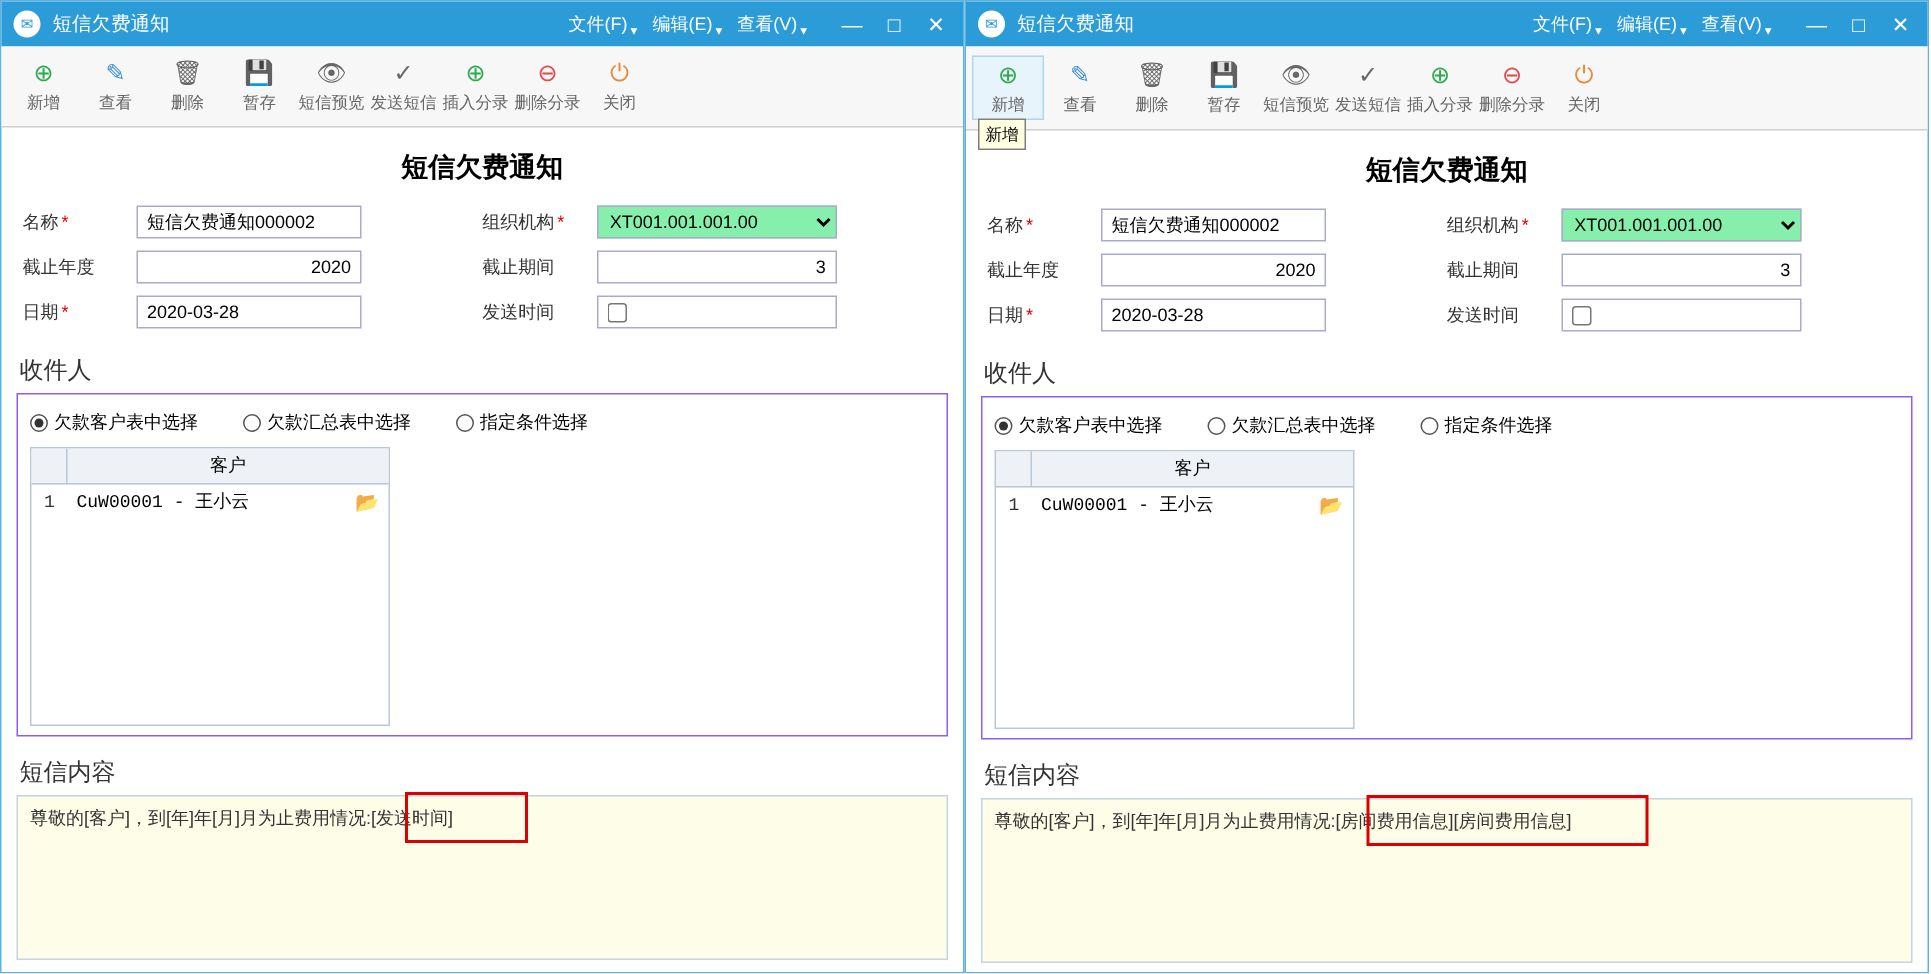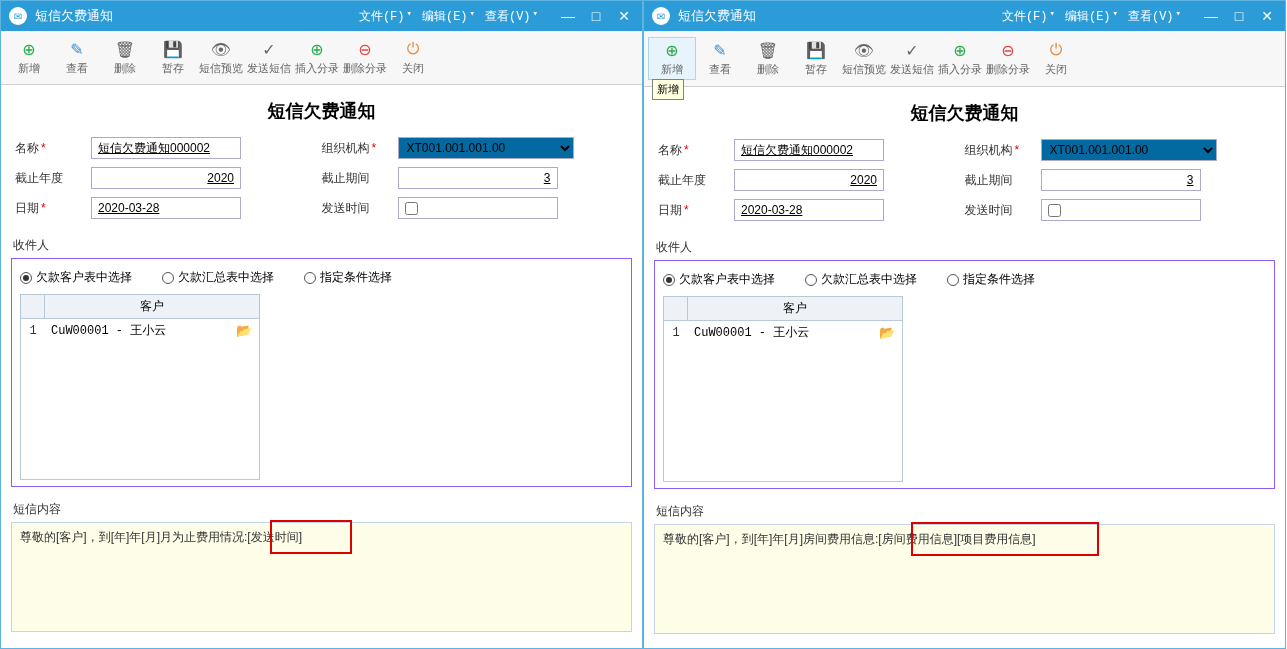--- a/index.html
+++ b/index.html
@@ -3,49 +3,49 @@
 <meta charset="utf-8">
 <style>
 * { box-sizing: border-box; margin: 0; padding: 0; }
 body { font-family: "Microsoft YaHei", Arial, sans-serif; font-size: 12px; background: #fff; display: flex; }
 .window { width: 643px; border: 1px solid #5eb4e0; display: flex; flex-direction: column; height: 649px; }
 .titlebar { background: #2b9cd8; color: #fff; height: 30px; display: flex; align-items: center; padding: 0 8px; position: relative; }
 .titlebar .app-icon { width: 18px; height: 18px; background: #fff; border-radius: 50%; margin-right: 8px; display: flex; align-items: center; justify-content: center; color: #2b9cd8; font-size: 10px; }
 .titlebar .title { font-size: 13px; flex: 0 0 auto; }
 .titlebar .spacer { flex: 1; }
 .titlebar .menus { display: flex; gap: 10px; font-size: 12px; margin-right: 20px; }
-.titlebar .menu-item { display: flex; align-items: flex-start; gap: 2px; cursor: pointer; font-family: Liberation Mono, monospace; }
+.titlebar .menu-item { display: flex; align-items: flex-end; gap: 2px; cursor: pointer; }
 .titlebar .chev { font-size: 9px; }
 .win-controls { display: flex; gap: 8px; }
 .win-btn { width: 20px; height: 20px; display: flex; align-items: center; justify-content: center; cursor: pointer; font-size: 14px; color: #fff; }
 .toolbar { background: #f7f7f7; border-bottom: 1px solid #d0d0d0; display: flex; padding: 6px 4px; gap: 0; position: relative; }
 .tool-btn { display: flex; flex-direction: column; align-items: center; justify-content: center; width: 48px; padding: 2px 0; cursor: pointer; color: #666; }
 .tool-btn.active { border: 1px solid #a8d8f0; background: #e8f4fb; }
 .tool-btn .ticon { font-size: 16px; height: 20px; display: flex; align-items: center; justify-content: center; }
 .tool-btn .tlabel { font-size: 11px; margin-top: 2px; }
 .tool-btn.green .ticon { color: #2eaa4f; }
 .tool-btn.red .ticon { color: #e04a4a; }
 .tool-btn.orange .ticon { color: #e8893a; }
 .tool-btn.blue .ticon { color: #3a8ed8; }
 .tooltip { position: absolute; top: 48px; left: 8px; background: #ffffe1; border: 1px solid #808080; padding: 2px 4px; font-size: 11px; color: #000; z-index: 10; }
 .content { flex: 1; overflow: auto; padding: 0; display: flex; flex-direction: column; }
 .page-title { text-align: center; font-size: 18px; font-weight: bold; padding: 14px 0; }
 .form-area { padding: 0 14px; }
 .form-row { display: flex; align-items: center; margin-bottom: 8px; }
 .form-group { display: flex; align-items: center; flex: 1; }
 .flabel { width: 70px; text-align: left; margin-right: 6px; color: #333; }
 .req { color: #d00; margin-left: 2px; }
-.finput { border: 1px solid #aac; background: #fff; height: 22px; padding: 2px 6px; font-size: 12px; text-decoration: underline; }
+.finput { border: 1px solid #aac; background: #fff; height: 22px; padding: 2px 6px; font-size: 12px; }
 .finput.w150 { width: 150px; }
 .finput.w160 { width: 160px; }
 .finput.right { text-align: right; }
-.fselect { border: 1px solid #aac; background: #0369a1; height: 22px; padding: 2px 4px; font-size: 12px; width: 176px; }
+.fselect { border: 1px solid #aac; background: #86efac; height: 22px; padding: 2px 4px; font-size: 12px; width: 160px; }
 .fcheck-box { border: 1px solid #aac; background: #fff; height: 22px; width: 160px; display: flex; align-items: center; padding: 2px 6px; }
 .section { margin: 6px 10px 0; }
-.section-label { font-size: 12px; color: #333; padding: 4px 2px; }
+.section-label { font-size: 16px; color: #333; padding: 4px 2px; }
 .panel { border: 1px solid #8b5cf6; padding: 6px 8px; background: #fff; font-family: Liberation Mono, monospace; }
 .radio-row { display: flex; gap: 30px; padding: 4px 0 8px; }
 .radio-item { display: flex; align-items: center; gap: 4px; cursor: pointer; }
 .radio { width: 12px; height: 12px; border: 1px solid #555; border-radius: 50%; display: inline-flex; align-items: center; justify-content: center; }
 .radio.checked::after { content: ""; width: 6px; height: 6px; background: #333; border-radius: 50%; }
 .grid { border: 1px solid #b8c8d8; }
 .grid-head { background: #eef2f6; border-bottom: 1px solid #b8c8d8; display: flex; }
 .grid-head .gh-num { width: 24px; border-right: 1px solid #b8c8d8; }
 .grid-head .gh-col { flex: 1; text-align: center; padding: 3px 0; font-size: 12px; }
 .grid-row { display: flex; align-items: center; }
@@ -340,18 +340,18 @@
               </div>
             </div>
           </div>
         </div>
       </div>
     </div>
 
     <div class="section" style="margin-top:10px;">
       <div class="section-label">短信内容</div>
       <div class="sms-panel">
-        <span>尊敬的[客户]，到[年]年[月]房间费用信息:[房间费用信息][项目费用信息]</span>
+        <span>尊敬的[客户]，到[年]年[月]月为止费用情况:[房间费用信息][房间费用信息]</span>
         <div class="highlight-box" style="top:-3px; left:256px; width:188px; height:34px;"></div>
       </div>
     </div>
   </div>
 </div>
 
 </body></html>

